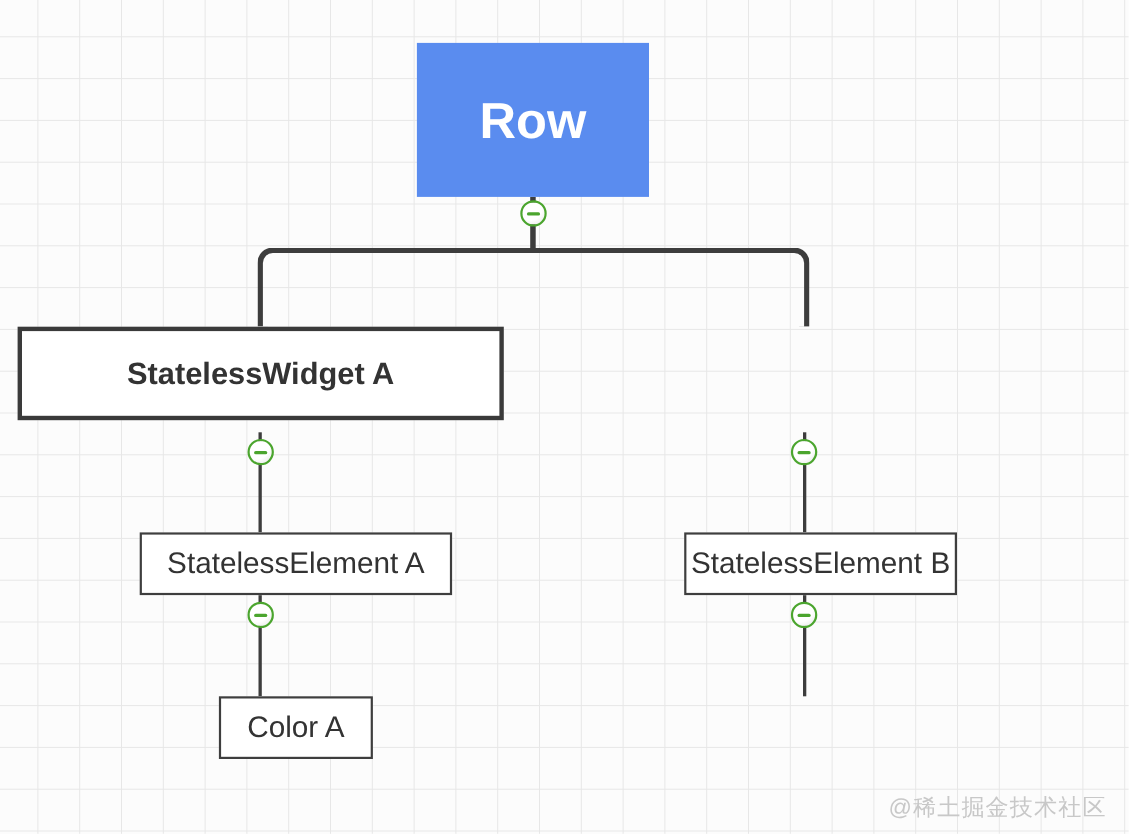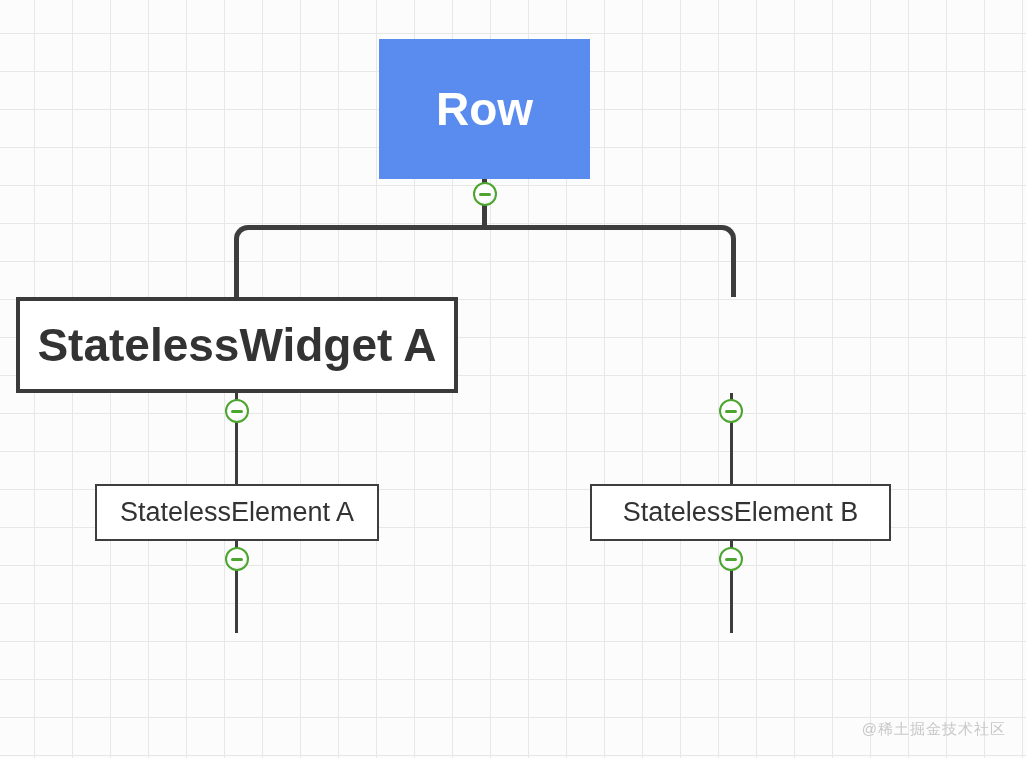--- a/index.html
+++ b/index.html
@@ -50,34 +50,35 @@
     left: 379px; top: 39px; width: 211px; height: 140px;
     background: var(--node_fill_blue, #5A8CEF);
     color: var(--node_text_light, #FFFFFF);
     font-size: 46px;
     font-weight: bold;
     border: none;
     align-items: center;
   }
   .node-widget {
     border: 4px solid var(--box_border_strong, #3A3A3A);
-    font-size: 46px;
+    font-size: 28px;
     font-weight: bold;
-    top: 297px; height: 96px;
+    top: 297px; height: 85px;
   }
   .node-widget-a { left: 16px;  width: 442px; }
   .node-widget-b { left: 515px; width: 432px; }
   .node-thin {
     border: 2px solid var(--box_border, #3E3E3E);
     font-size: 27px;
     font-weight: normal;
     height: 57px;
+    margin-left: 32px;
   }
   .node-element-a { left: 95px;  top: 484px; width: 284px; }
-  .node-element-b { left: 590px; top: 484px; width: 301px; }
+  .node-element-b { left: 590px; top: 484px; width: 248px; }
   .node-color-a   { left: 167px; top: 633px; width: 140px; }
   .node-color-b   { left: 661px; top: 633px; width: 140px; }
   .collapse {
     position: absolute;
     width: 24px;
     height: 24px;
     box-sizing: border-box;
     border: 2.5px solid var(--collapse_ring, #4BA52E);
     border-radius: 50%;
     background: radial-gradient(circle at 35% 28%, #FFFFFF 55%, #E3E3E3 100%);
@@ -89,21 +90,21 @@
   .minus {
     width: 12px;
     height: 3px;
     border-radius: 2px;
     background: var(--collapse_ring, #4BA52E);
   }
   .watermark {
     position: absolute;
     right: 20px;
     top: 720px;
-    font-size: 15px;
+    font-size: 21px;
     color: var(--watermark_color, #C8C8C8);
     letter-spacing: 1px;
     user-select: none;
   }
 </style>
 </head>
 <body>
 
 <div class="canvas">
 
@@ -124,20 +125,23 @@
 
 
   <div class="node node-thin node-element-a">
     <span>StatelessElement A</span>
   </div>
 
   <div class="node node-thin node-element-b">
     <span>StatelessElement B</span>
   </div>
 
+  <div class="node node-thin node-color-a">
+    <span>Color A</span>
+  </div>
 
 
   <div class="collapse" style="left:473px; top:182px;">
     <span class="minus"></span>
   </div>
   <div class="collapse" style="left:225px; top:399px;">
     <span class="minus"></span>
   </div>
   <div class="collapse" style="left:719px; top:399px;">
     <span class="minus"></span>

